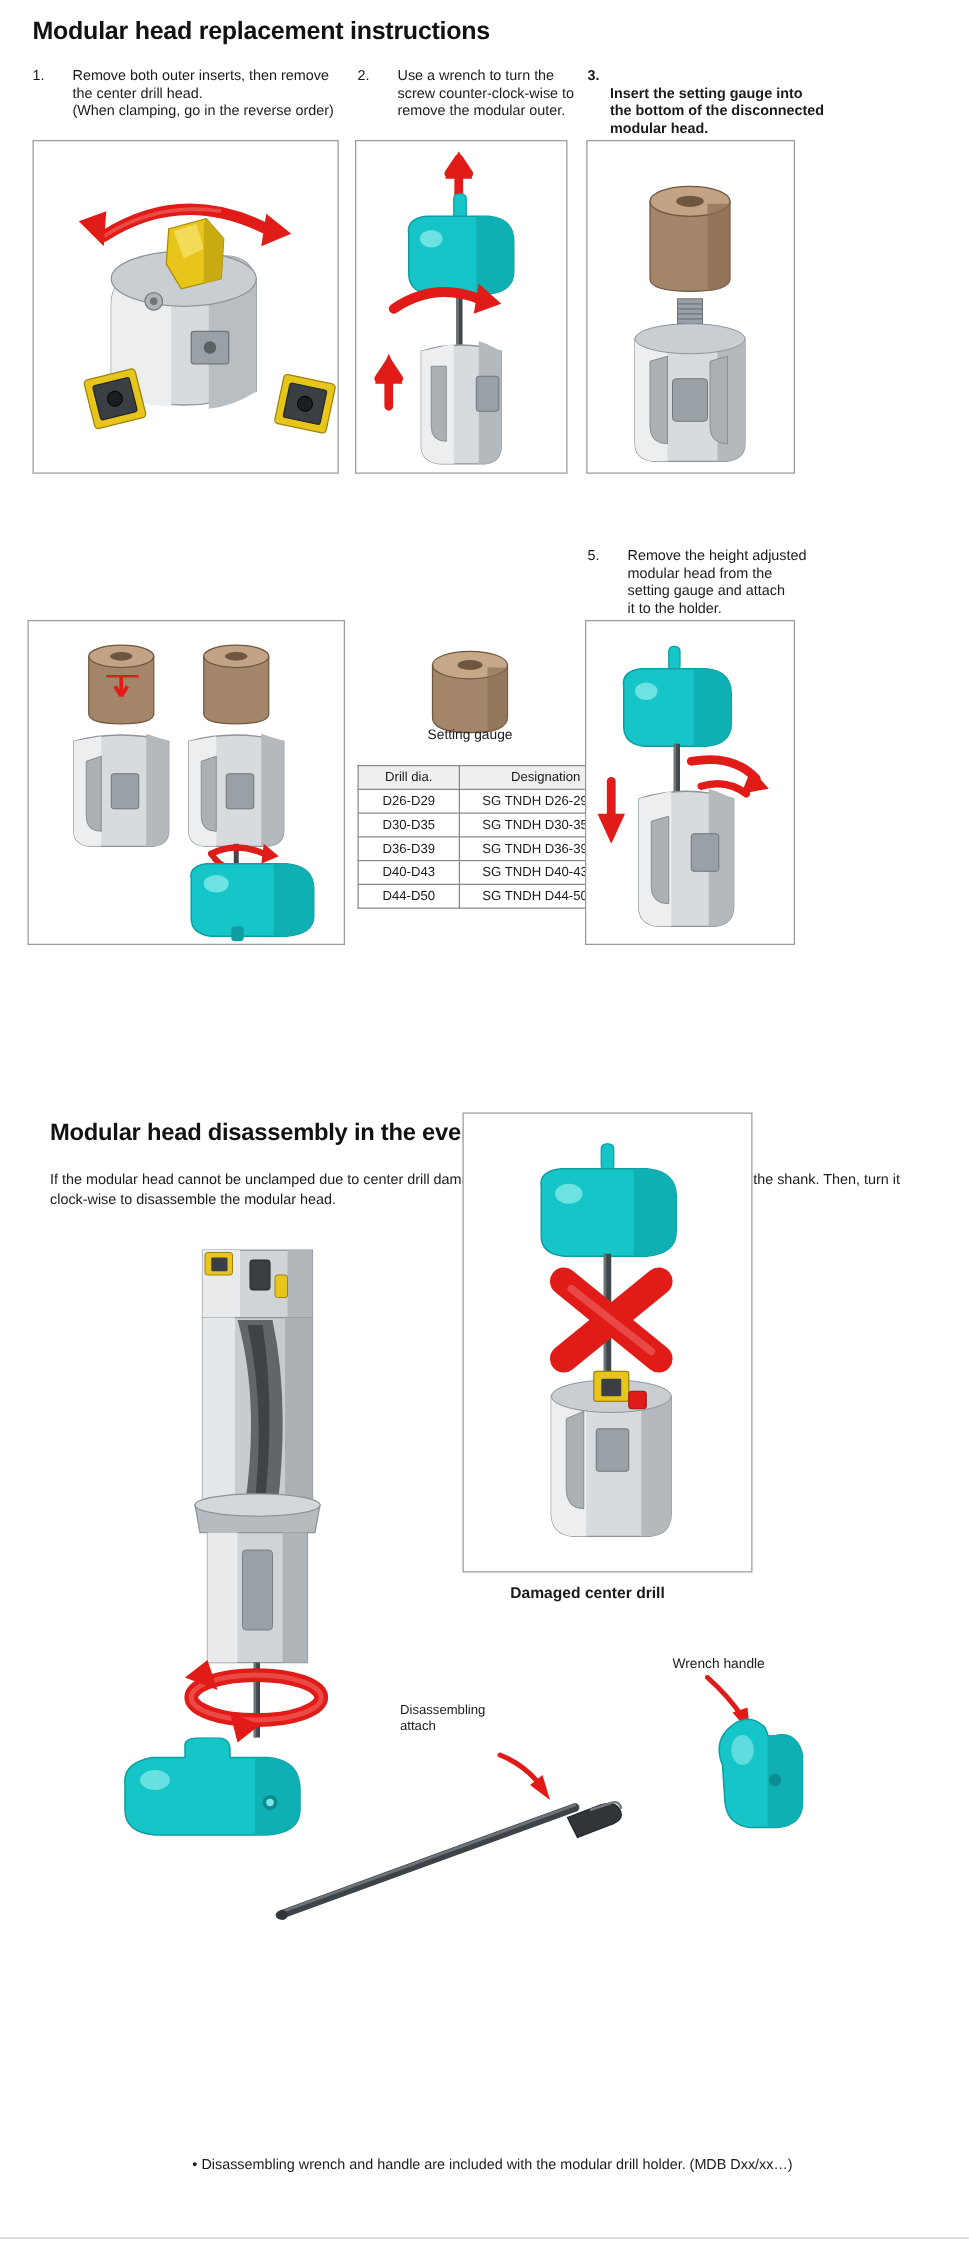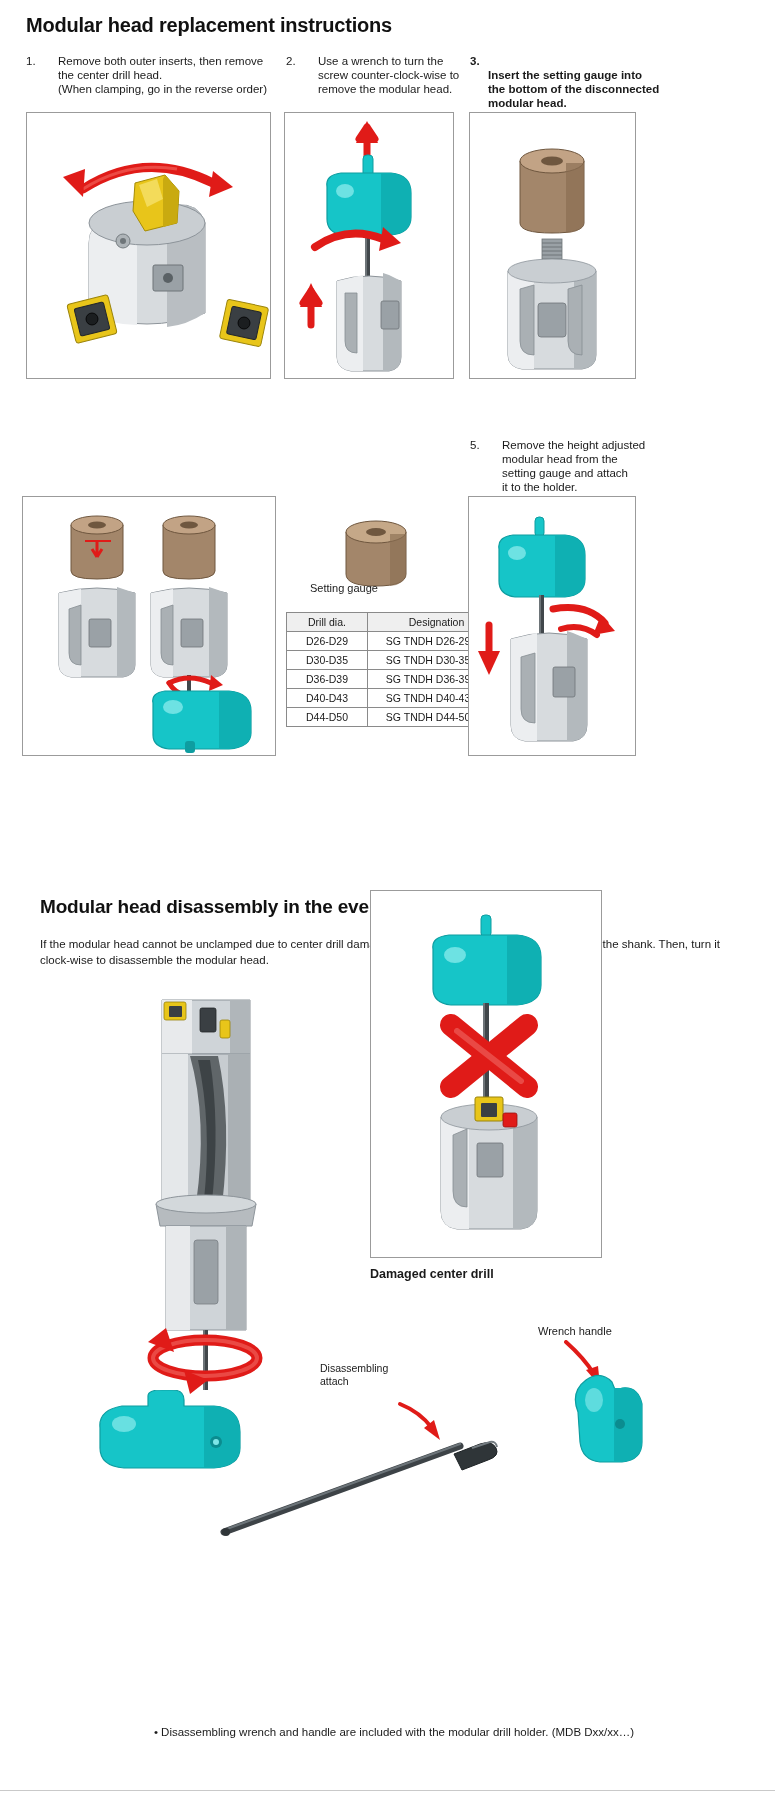--- a/index.html
+++ b/index.html
@@ -56,20 +56,21 @@
   }
   .intro-text {
     position: absolute;
     font-size: 11.5px;
     line-height: 16px;
     color: #1a1a1a;
   }
   .caption {
     position: absolute;
     font-size: 11px;
+    text-align: center;
     color: #1a1a1a;
   }
   .caption.bold {
     font-size: 12.5px;
     font-weight: bold;
   }
   table.gauge-table {
     position: absolute;
     border-collapse: collapse;
     font-size: 10.5px;
@@ -110,21 +111,21 @@
 
 <div class="page">
 
   <h1 class="title" id="title-main">Modular head replacement instructions</h1>
 
   <div class="step-text" style="left:26px; top:54px; width:250px;">
     <span class="step-num">1.</span><span class="step-body"><span>Remove both outer inserts, then remove</span><br><span>the center drill head.</span><br><span>(When clamping, go in the reverse order)</span></span>
   </div>
 
   <div class="step-text" style="left:286px; top:54px; width:180px;">
-    <span class="step-num">2.</span><span class="step-body"><span>Use a wrench to turn the</span><br><span>screw counter-clock-wise to</span><br><span>remove the modular head.</span></span>
+    <span class="step-num">2.</span><span class="step-body"><span>Use a wrench to turn the</span><br><span>screw counter-clock-wise to</span><br><span>remove the modular outer.</span></span>
   </div>
 
   <div class="step-text" style="left:470px; top:54px; width:200px;font-weight:bold;">
     <span class="step-num">3.</span><span class="step-body"><span>Insert the setting gauge into</span><br><span>the bottom of the disconnected</span><br><span>modular head.</span></span>
   </div>
 
   <div class="panel" style="left:26px; top:112px; width:245px; height:267px;">
     <svg width="243" height="265" viewBox="0 0 243 265">
 
       <path d="M62 200 L62 130 Q62 112 80 106 L150 92 Q172 90 178 110 L178 200 Q120 222 62 200 Z" fill="#d7dbde" stroke="#8d949a" stroke-width="1"></path>
@@ -390,21 +391,21 @@
       <path d="M150 220 L166 226 L166 320 Q166 336 150 338 L142 338 L142 218 Z" fill="#b3b9bd"></path>
       <ellipse cx="118" cy="226" rx="48" ry="13" fill="#c9ced2" stroke="#8d949a" stroke-width="0.8"></ellipse>
 
       <rect x="104" y="206" width="28" height="24" rx="2" fill="#e8c51a" stroke="#9b840a" stroke-width="1"></rect>
       <rect x="110" y="212" width="16" height="14" rx="1" fill="#3a3f43"></rect>
       <rect x="132" y="222" width="14" height="14" rx="2" fill="#e01b18" stroke="#9b1310" stroke-width="0.8"></rect>
       <path d="M82 244 L82 300 Q82 316 96 316 L96 238 Z" fill="#aab0b4" stroke="#878e93" stroke-width="0.8"></path>
       <rect x="106" y="252" width="26" height="34" rx="2" fill="#9aa1a6" stroke="#6e7579" stroke-width="0.8"></rect>
     </svg>
   </div>
-  <div class="caption bold" style="left:370px; top:1267px; width:232px;">Damaged center drill</div>
+  <div class="caption bold" style="left:354px; top:1267px; width:232px;">Damaged center drill</div>
 
   <div class="caption" style="left:538px; top:1325px; width:150px; text-align:left;">Wrench handle</div>
   <div class="fig" style="left:556px; top:1340px;">
     <svg width="60" height="48" viewBox="0 0 60 48">
       <path d="M10 2 Q28 18 38 34" stroke="#e01b18" stroke-width="4" fill="none" stroke-linecap="round"></path>
       <path d="M44 46 L30 30 L42 26 Z" fill="#e01b18"></path>
     </svg>
   </div>
   <div class="fig" style="left:560px; top:1370px;">
     <svg width="90" height="96" viewBox="0 0 90 96">

